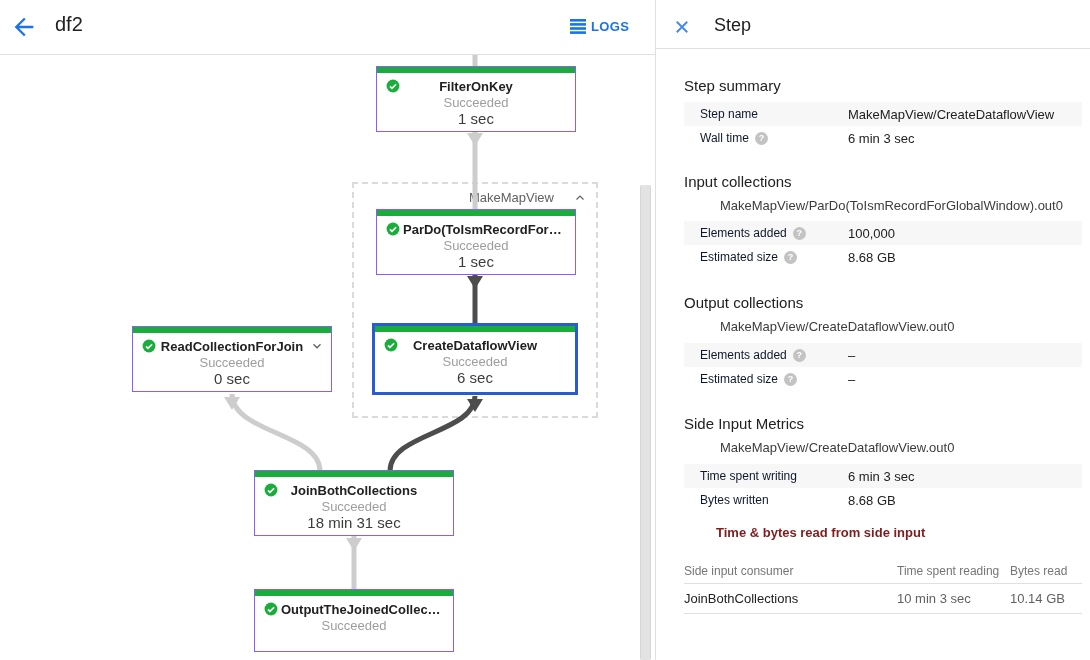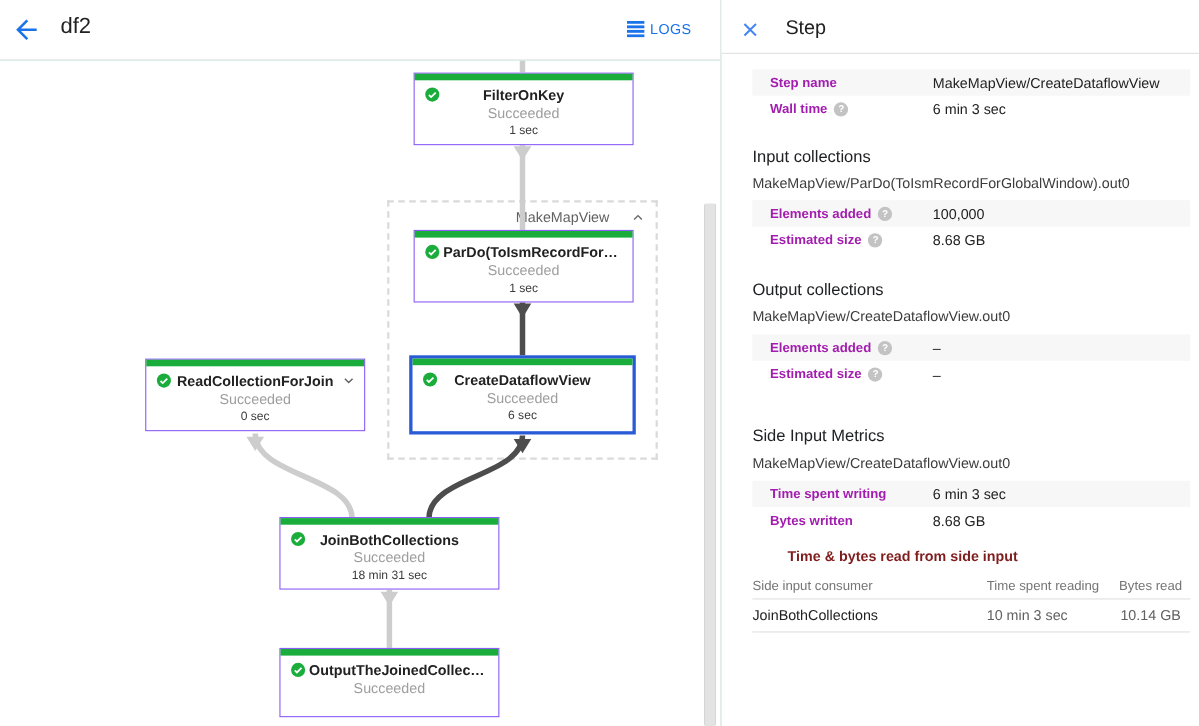--- a/index.html
+++ b/index.html
@@ -1,74 +1,74 @@
 <!DOCTYPE html>
 <html><head>
 <meta charset="utf-8">
 <style>
   * { margin:0; padding:0; box-sizing:border-box; }
   html,body { width:1090px; height:660px; background:#fff; font-family:"Liberation Sans", sans-serif; overflow:hidden; }
   .app { position:relative; width:1090px; height:660px; background:#fff; }
 
   
-  .left-panel { position:absolute; left:0; top:0; width:655px; height:660px; background:#14b8a6; }
+  .left-panel { position:absolute; left:0; top:0; width:655px; height:660px; background:#d946ef; }
   .left-header { position:absolute; left:0; top:0; width:655px; height:55px; background:#fff; border-bottom:1px solid #e0e0e0; }
   .back-btn { position:absolute; left:10px; top:13px; width:28px; height:28px; cursor:pointer; }
   .job-title { position:absolute; left:55px; top:13px; font-size:20px; color:#212121; }
   .logs-btn { position:absolute; left:570px; top:14px; height:24px; display:flex; align-items:center; gap:5px; cursor:pointer; }
-  .logs-label { color:#1a73e8; font-size:13px; font-weight:normal; letter-spacing:.4px; }
+  .logs-label { color:#1a73e8; font-size:13px; font-weight:bold; letter-spacing:.4px; }
 
   .canvas { position:absolute; left:0; top:55px; width:655px; height:605px; background:#fff; }
 
   .group-box { position:absolute; left:352px; top:127px; width:246px; height:236px; border:2px dashed #dadada; z-index:0; }
   .group-label { position:absolute; top:6px; right:10px; display:flex; align-items:center; gap:20px; color:#616161; font-size:13px; cursor:pointer; }
 
   svg.edges { position:absolute; left:0; top:0; width:655px; height:605px; z-index:1; }
 
   .node { position:absolute; width:200px; height:66px; background:#fff; border:1px solid #8b5cf6; z-index:2; text-align:center; cursor:pointer; }
   .node .nbar { position:absolute; left:0; top:0; width:100%; height:6px; background:#1aad3c; }
   .node .ncheck { position:absolute; left:9px; top:12px; width:14px; height:14px; }
   .node .ntitle { margin-top:12px; font-size:13px; font-weight:bold; color:#212121; line-height:16px; padding:0 26px; white-space:nowrap; overflow:hidden; }
   .node .nstatus { font-size:13px; color:#9e9e9e; line-height:16px; }
-  .node .ntime { font-size:11px; color:#3c3c3c; line-height:16px; }
+  .node .ntime { font-size:15px; color:#3c3c3c; line-height:16px; }
   .node.selected { border:3px solid #2a5bd7; width:206px; height:72px; }
   .node .nchevron { position:absolute; right:7px; top:12px; width:14px; height:14px; cursor:pointer; }
 
   .vscrollbar { position:absolute; left:640px; top:185px; width:11px; height:475px; background:#e3e3e3; border-left:1px solid #d6d6d6; border-right:1px solid #d6d6d6; border-radius:2px; z-index:3; }
 
   
   .right-panel { position:absolute; left:655px; top:0; width:435px; height:660px; background:#fff; border-left:1px solid #e0e0e0; }
   .right-header { position:absolute; left:0; top:0; width:435px; height:49px; border-bottom:1px solid #e0e0e0; background:#fff; }
   .close-btn { position:absolute; left:17px; top:18px; width:18px; height:18px; cursor:pointer; }
   .panel-title { position:absolute; left:58px; top:15px; font-size:18px; color:#212121; }
 
   .panel-body { position:absolute; left:28px; top:55px; width:398px; }
   .sec-heading { font-size:15px; color:#202124; }
-  .sec-sub { font-size:13px; color:#3c3c3c; }
+  .sec-sub { font-size:13px; color:#3c3c3c;margin-left:36px; }
   .mrows { width:398px; }
   .mrow { height:24px; display:flex; align-items:center; padding-left:16px; }
   .mrow.alt { background:#f7f7f7; }
   .mlabel-wrap { width:148px; display:flex; align-items:center; gap:6px; flex:none; }
-  .mlabel { font-size:12px; font-weight:bold; color:#a21caf; }
+  .mlabel { font-size:12px; font-weight:normal; color:#0f172a; }
   .mvalue { font-size:13px; color:#212121; }
   .help { width:13px; height:13px; border-radius:50%; background:#c3c3c3; color:#fff; font-size:9px; font-weight:bold; display:inline-flex; align-items:center; justify-content:center; cursor:pointer; flex:none; }
 
   .tbl-heading { font-size:13px; font-weight:bold; color:#7f1d1d;margin-left:32px; }
   .tbl { width:398px; }
   .tbl-hrow { display:flex; height:26px; align-items:center; border-bottom:1px solid #e0e0e0; }
   .tbl-row { display:flex; height:30px; align-items:center; border-bottom:1px solid #e0e0e0; }
   .tc1 { width:213px; flex:none; }
   .tc2 { width:113px; flex:none; }
-  .tc3 { flex:1;text-align:center; }
+  .tc3 { flex:1; }
   .tbl-hrow div { font-size:12px; color:#757575; }
   .tbl-row .tc1 { font-size:13px; color:#212121; }
   .tbl-row .tc2, .tbl-row .tc3 { font-size:13px; color:#616161; }
 
   .mt22{margin-top:22px}.mt8{margin-top:8px}.mt23{margin-top:23px}.mt25{margin-top:25px}
-  .mt24{margin-top:36px}.mt9{margin-top:9px}.mt13{margin-top:13px}.mt6{margin-top:6px}
+  .mt24{margin-top:24px}.mt9{margin-top:9px}.mt13{margin-top:13px}.mt6{margin-top:18px}
 </style>
 </head>
 <body>
 
 <div class="app">
 
   <div class="left-panel">
     <div class="left-header">
       <svg class="back-btn" viewBox="0 0 24 24">
         <path d="M20 11H7.8l5.6-5.6L12 4l-8 8 8 8 1.4-1.4L7.8 13H20v-2z" fill="#1a73e8"></path>
@@ -185,20 +185,21 @@
   <div class="right-panel">
     <div class="right-header">
       <svg class="close-btn" viewBox="0 0 24 24">
         <path d="M5 5l14 14M19 5L5 19" stroke="#4285f4" stroke-width="2.4" fill="none"></path>
       </svg>
       <div class="panel-title">Step</div>
     </div>
 
     <div class="panel-body">
 
+      <div class="sec-heading mt22">Step summary</div>
       <div class="mrows mt8">
         <div class="mrow alt">
           <div class="mlabel-wrap">
               <span class="mlabel">Step name</span>
             </div>
           <div class="mvalue">MakeMapView/CreateDataflowView</div>
         </div>
         <div class="mrow">
           <div class="mlabel-wrap">
             <span class="mlabel">Wall time</span>

